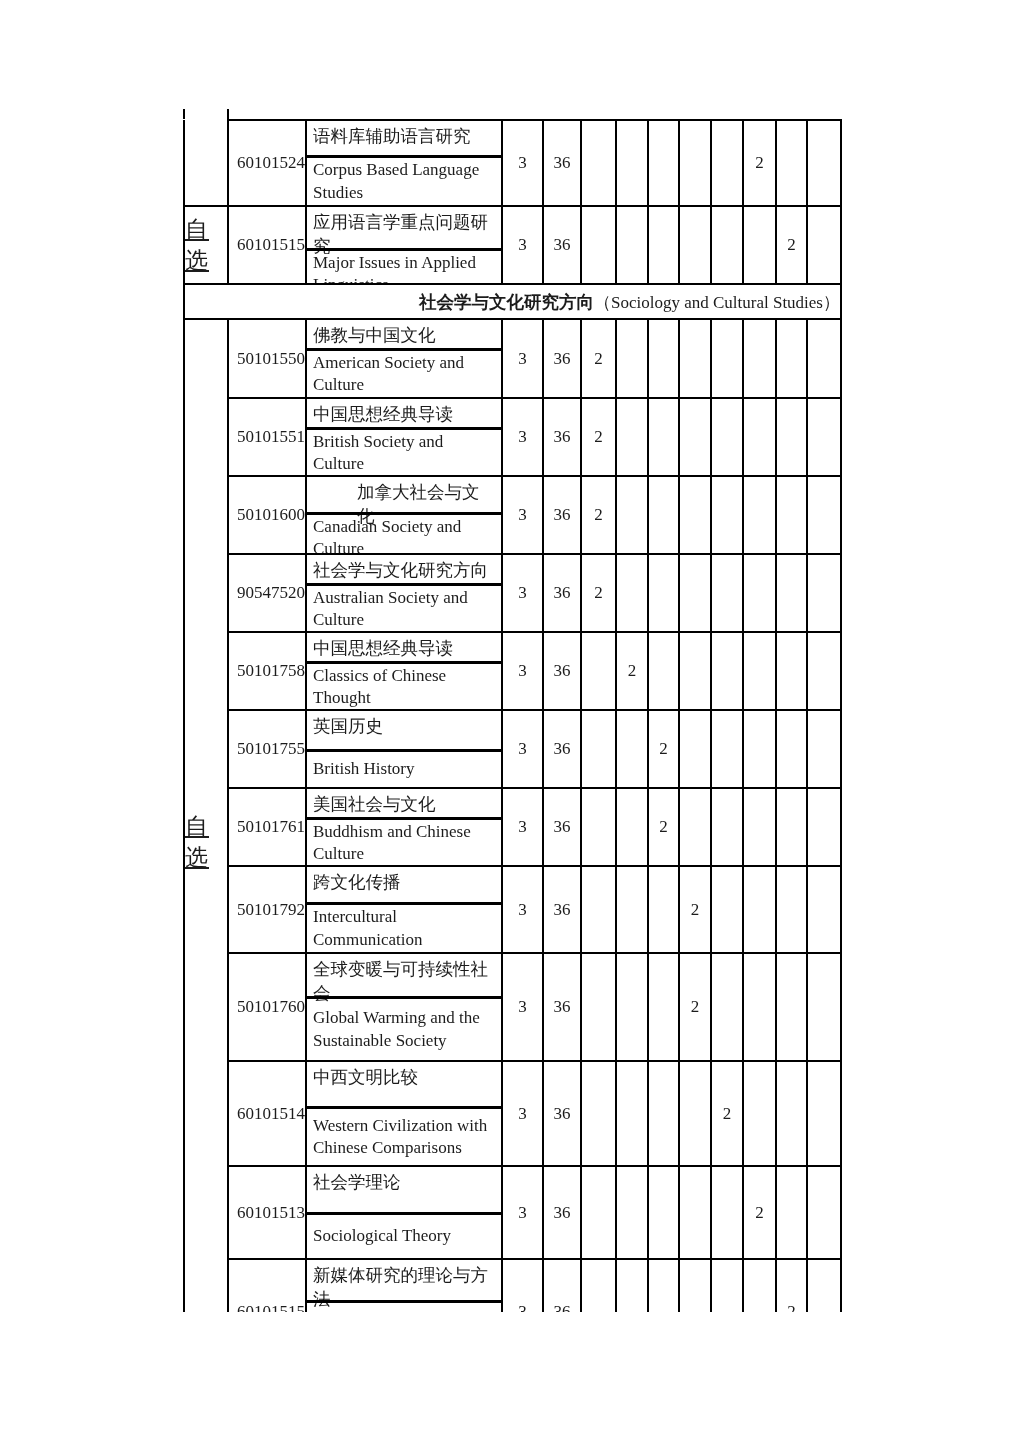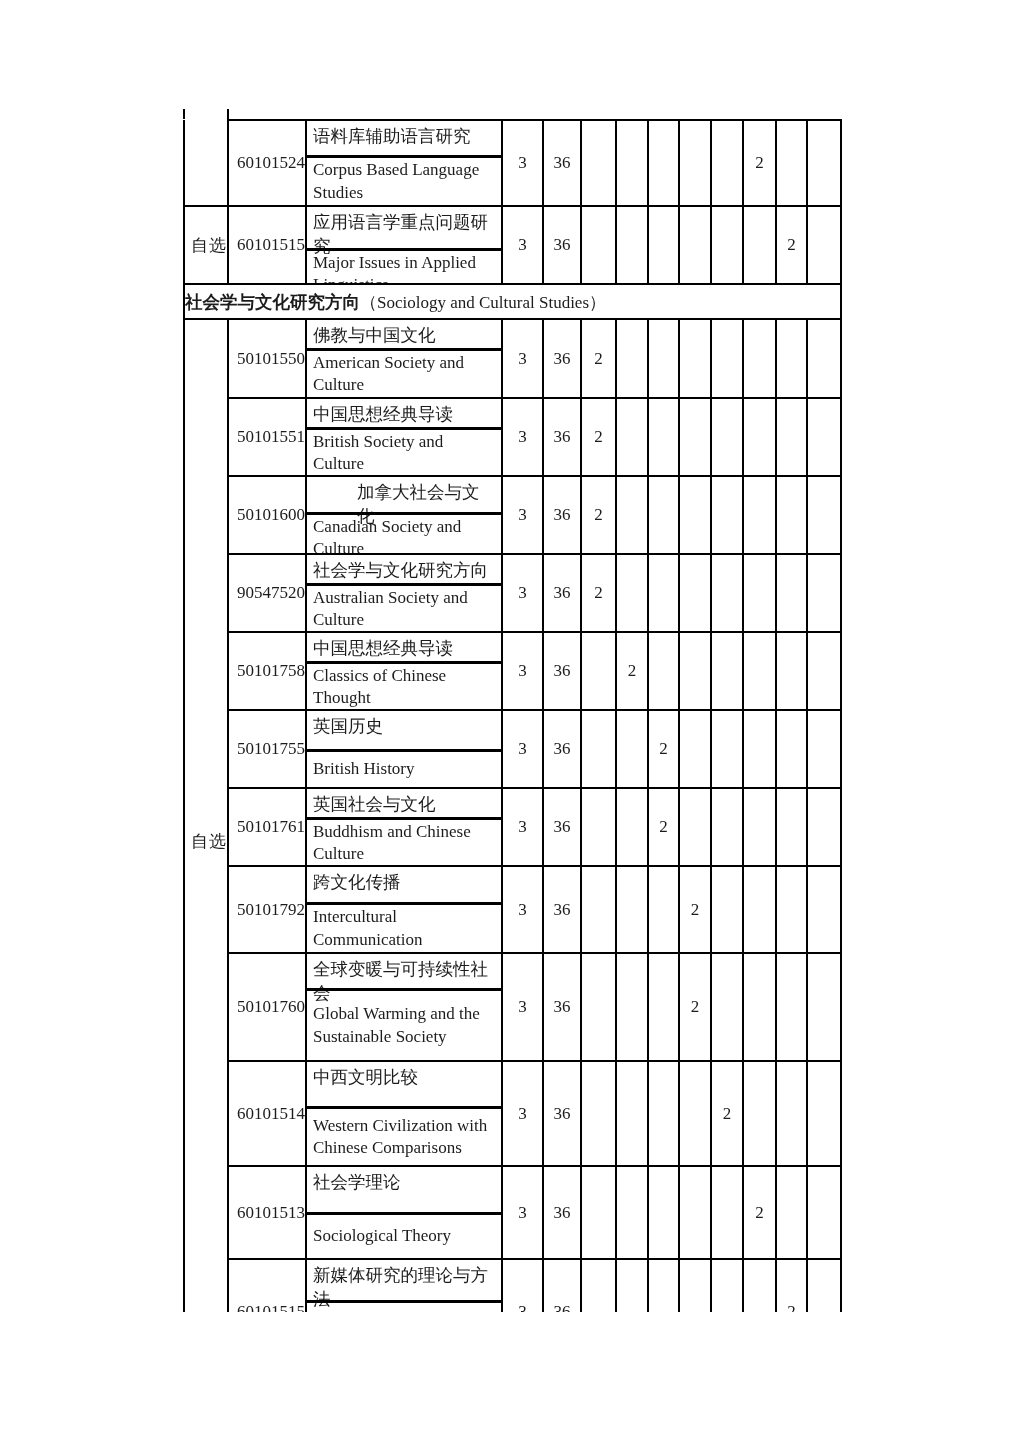--- a/index.html
+++ b/index.html
@@ -17,36 +17,36 @@
     position:absolute;left:183px;top:119px;width:661px;height:1193px;overflow:hidden;
   }
   table.course-table{
     border-collapse:collapse;table-layout:fixed;width:656px;
   }
   td{
     border:2px solid #000;padding:0;vertical-align:middle;
     font-size:17px;overflow:hidden;
   }
   td.cat{
-    text-align:right;font-size:17px;letter-spacing:1px;
+    text-align:left;font-size:23px;letter-spacing:1px;text-decoration:underline;
   }
   td.cat.no-top{border-top:none;}
   td.code{text-align:right;font-size:17px;}
   td.name{vertical-align:top;}
   .name-wrap{display:flex;flex-direction:column;width:100%;}
   .zh{
     padding:4px 6px 0 6px;font-size:17.5px;line-height:1.35;
   }
   .en{
     border-top:3px solid #000;flex:1;display:flex;align-items:center;
     padding:1px 6px;font-size:17px;line-height:1.32;
   }
   td.num{text-align:center;}
   td.section-cell{
-    text-align:left;height:35px;font-size:17px;white-space:nowrap;
+    text-align:right;height:35px;font-size:17px;white-space:nowrap;
   }
   .sec-zh{font-weight:bold;font-size:17.5px;}
   .sec-en{font-weight:normal;}
 </style>
 </head>
 <body>
 
 <div class="page">
   <div class="stub stub-left"></div>
   <div class="stub stub-right"></div>
@@ -223,21 +223,21 @@
             <td class="num"></td>
             <td class="num"></td>
             <td class="num"></td>
             <td class="num"></td>
             <td class="num"></td>
           </tr>
           <tr style="height: 78px;">
             <td class="code">50101761</td>
             <td class="name">
               <div class="name-wrap" style="height: 76px;">
-                <div class="zh" style="height: 35px;">英国社会与文化</div>
+                <div class="zh" style="height: 35px;">美国社会与文化</div>
                 <div class="en">Buddhism and Chinese Culture</div>
               </div>
             </td>
             <td class="num">3</td>
             <td class="num">36</td>
             <td class="num"></td>
             <td class="num"></td>
             <td class="num">2</td>
             <td class="num"></td>
             <td class="num"></td>
@@ -261,21 +261,21 @@
             <td class="num">2</td>
             <td class="num"></td>
             <td class="num"></td>
             <td class="num"></td>
             <td class="num"></td>
           </tr>
           <tr style="height: 108px;">
             <td class="code">50101760</td>
             <td class="name">
               <div class="name-wrap" style="height: 106px;">
-                <div class="zh" style="height: 34px;">全球变暖与可持续性社会</div>
+                <div class="zh" style="height: 42px;">全球变暖与可持续性社会</div>
                 <div class="en">Global Warming and the Sustainable Society</div>
               </div>
             </td>
             <td class="num">3</td>
             <td class="num">36</td>
             <td class="num"></td>
             <td class="num"></td>
             <td class="num"></td>
             <td class="num">2</td>
             <td class="num"></td>

